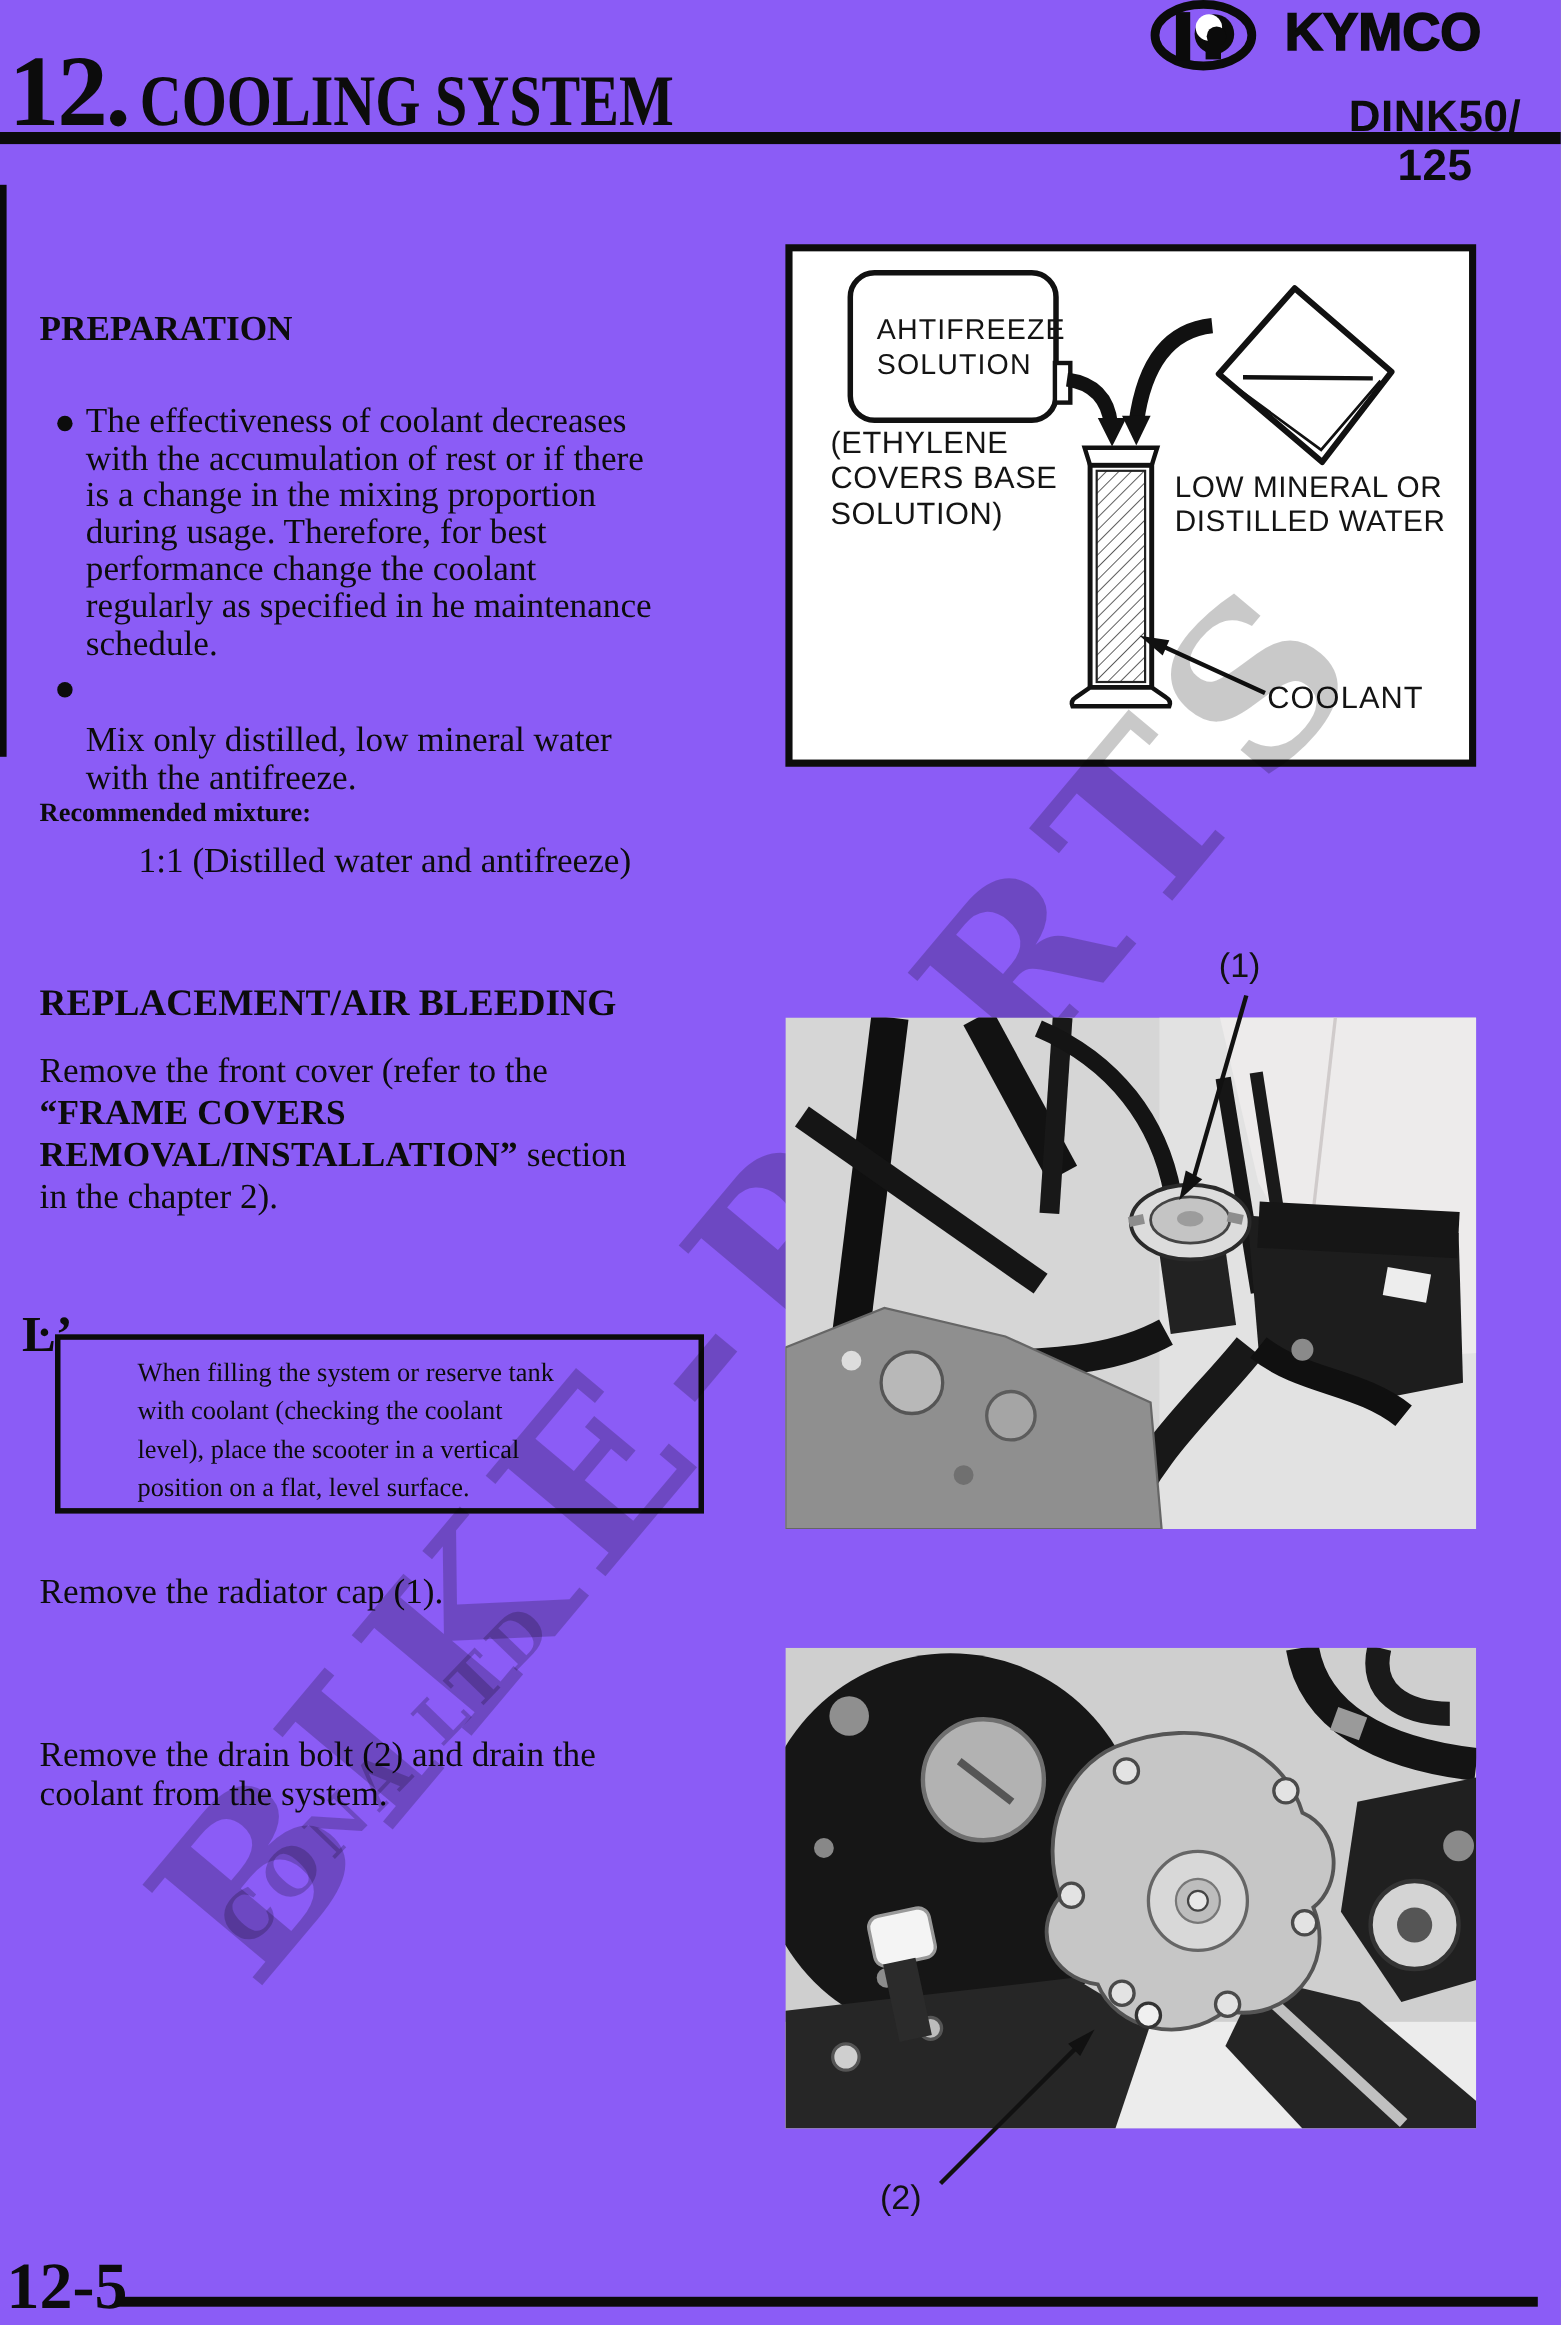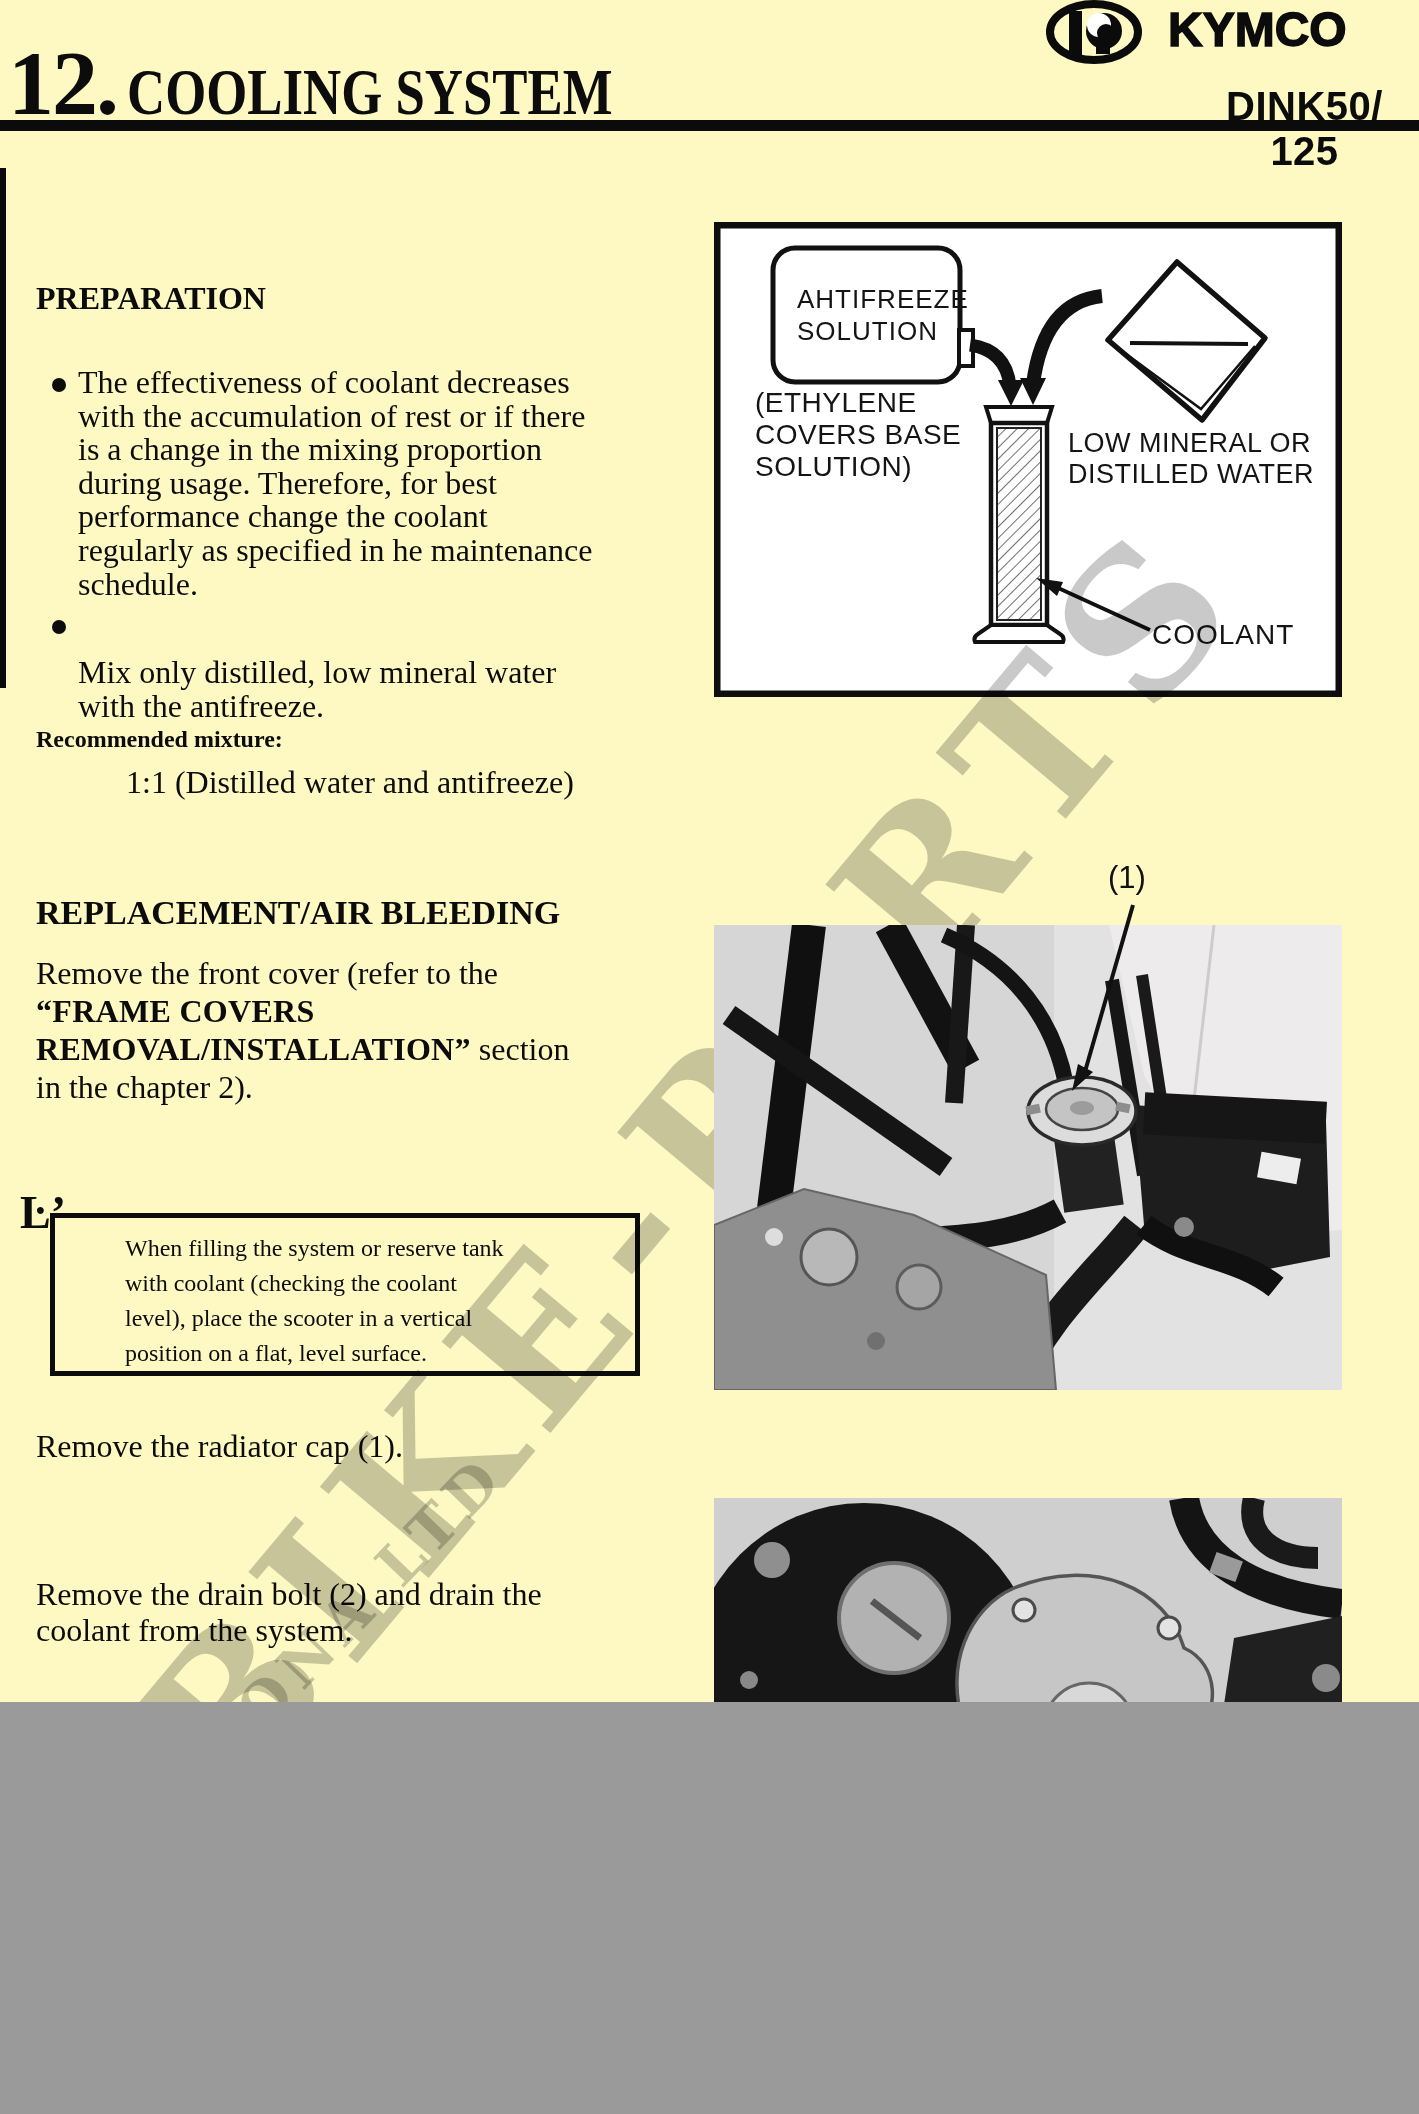--- a/index.html
+++ b/index.html
@@ -1,16 +1,16 @@
 <!DOCTYPE html>
 <html><head>
 <meta charset="utf-8">
 <style>
   html,body{margin:0;padding:0;background:#9a9a9a;}
-  .page{position:relative;width:1419px;height:1702px;background:#fef9c3;margin:0 auto;
+  .page{position:relative;width:1419px;height:2114px;background:#8b5cf6;margin:0 auto;
         overflow:hidden;font-family:"Liberation Serif",serif;color:#0c0c0c;}
   .abs{position:absolute;}
   .pre{white-space:pre-line;}
   
   .chapter{left:8px;top:30px;display:flex;align-items:baseline;z-index:1;}
   .chapter .num{font-size:92px;font-weight:bold;letter-spacing:-2px;}
   .chapter .ttl{font-size:66px;font-weight:bold;display:inline-block;
                 transform:scaleX(.80);transform-origin:0 78%;margin-left:10px;letter-spacing:0px;}
   .model{left:1190px;top:84px;font-family:"Liberation Sans",sans-serif;
          font-size:40px;font-weight:bold;letter-spacing:.5px;z-index:1;text-align:center;}

